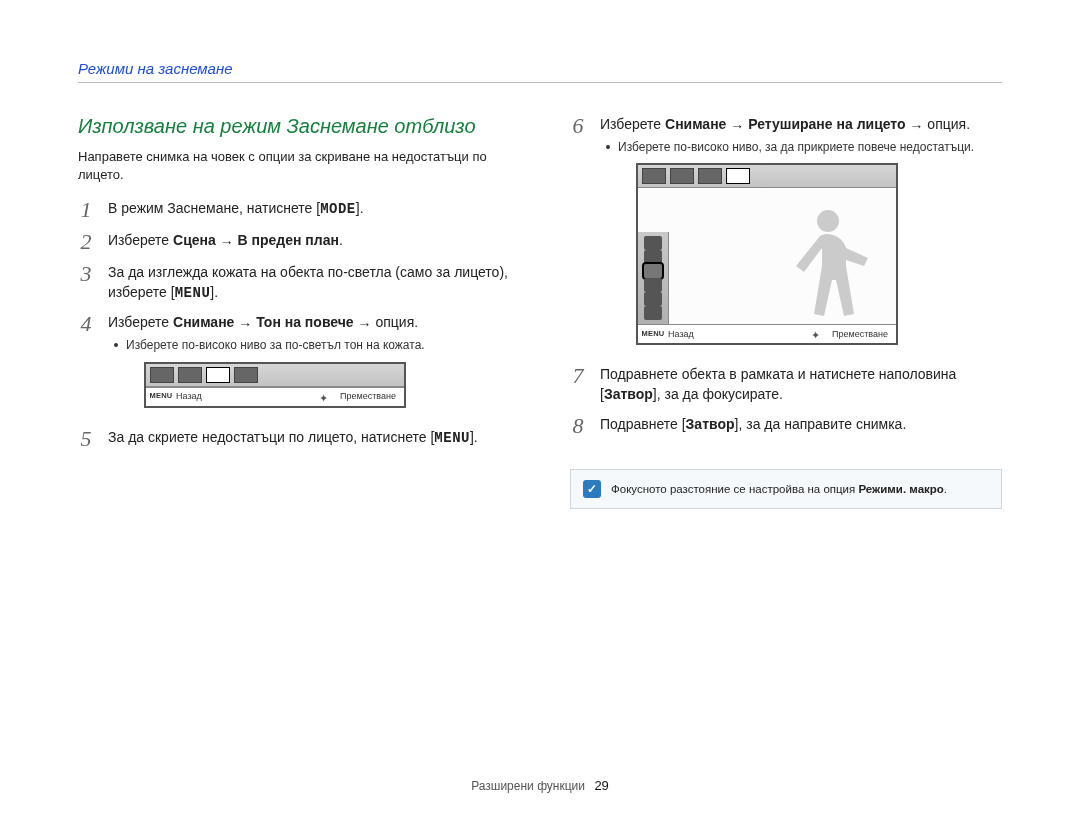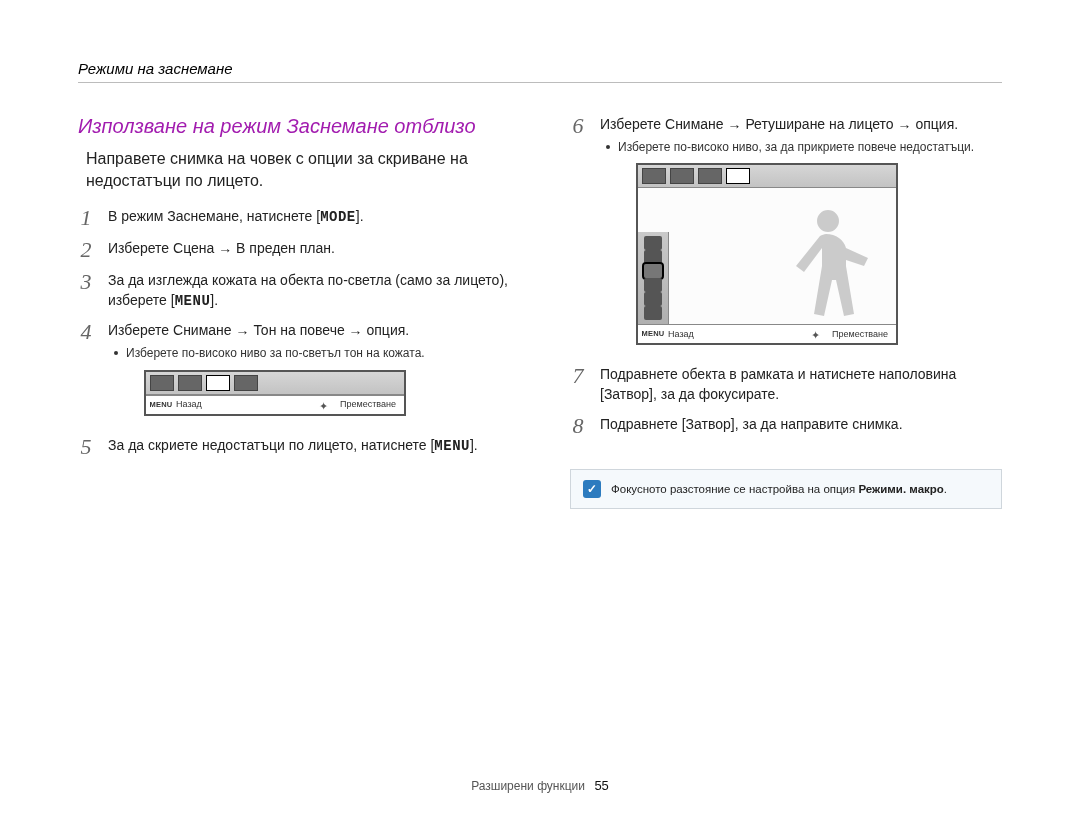--- a/index.html
+++ b/index.html
@@ -1,29 +1,29 @@
 <!DOCTYPE html>
 <html><head>
 <meta charset="utf-8">
 <style>
   html,body{margin:0;padding:0;background:#fff;}
   .page{width:1080px;height:815px;box-sizing:border-box;position:relative;font-family:Arial,Helvetica,sans-serif;color:#222;}
-  .header{position:absolute;top:60px;left:78px;font-size:15px;color:#000000;font-style:italic;}
+  .header{position:absolute;top:60px;left:78px;font-size:15px;color:#1d4ed8;font-style:italic;}
   .header-rule{position:absolute;top:82px;left:78px;width:924px;height:1px;background:#bcbcbc;}
   .cols{position:absolute;top:115px;left:78px;width:924px;display:flex;gap:60px;}
   .col{flex:1;}
 
-  .h2{font-size:20px;color:#a21caf;font-style:italic;margin:0 0 10px 0;font-weight:400;}
-  .intro{font-size:16px;line-height:1.35;margin:0 0 16px 8px;}
+  .h2{font-size:20px;color:#15803d;font-style:italic;margin:0 0 10px 0;font-weight:400;}
+  .intro{font-size:13px;line-height:1.35;margin:0 0 16px 0;}
 
   .steps{list-style:none;margin:0;padding:0;}
   .steps li{display:flex;gap:14px;margin:0 0 10px 0;font-size:14px;line-height:1.4;}
   .steps li .num{flex:0 0 auto;width:16px;font-family:'Times New Roman',serif;font-style:italic;font-size:22px;color:#666;text-align:center;line-height:1;}
   .steps li .body{flex:1;}
-  .steps li .body b{font-weight:400;}
+  .steps li .body b{font-weight:700;}
   .bullet{margin:4px 0 0 0;padding-left:18px;font-size:12px;color:#333;position:relative;}
   .bullet::before{content:'';position:absolute;left:6px;top:6px;width:4px;height:4px;border-radius:50%;background:#333;}
   .ui{font-family:'Courier New',monospace;font-weight:700;letter-spacing:.5px;}
 
   
   .lcd{width:262px;box-sizing:border-box;margin:8px 0 10px 36px;border:2px solid #555;position:relative;}
   .lcd-top{height:22px;background:linear-gradient(#d6d6d6,#c3c3c3);display:flex;align-items:center;padding-left:4px;gap:4px;border-bottom:1px solid #888;}
   .lcd-top .exp{width:22px;height:14px;background:#666;border:1px solid #444;}
   .lcd-top .exp.sel{background:#fff;border:1px solid #000;}
   .lcd-body{height:136px;display:flex;background:#fcfcfc;position:relative;overflow:hidden;align-items:flex-end;}
@@ -168,15 +168,15 @@
         <span class="note-icon">✓</span>
         <span>
           <span>Фокусното разстояние се настройва на опция </span><b>Режими. макро</b><span>.</span>
         </span>
       </div>
     </div>
   </div>
 
   <div class="footer">
     <span>Разширени функции</span>
-    <span class="pnum">55</span>
+    <span class="pnum">29</span>
   </div>
 </div>
 
 </body></html>

